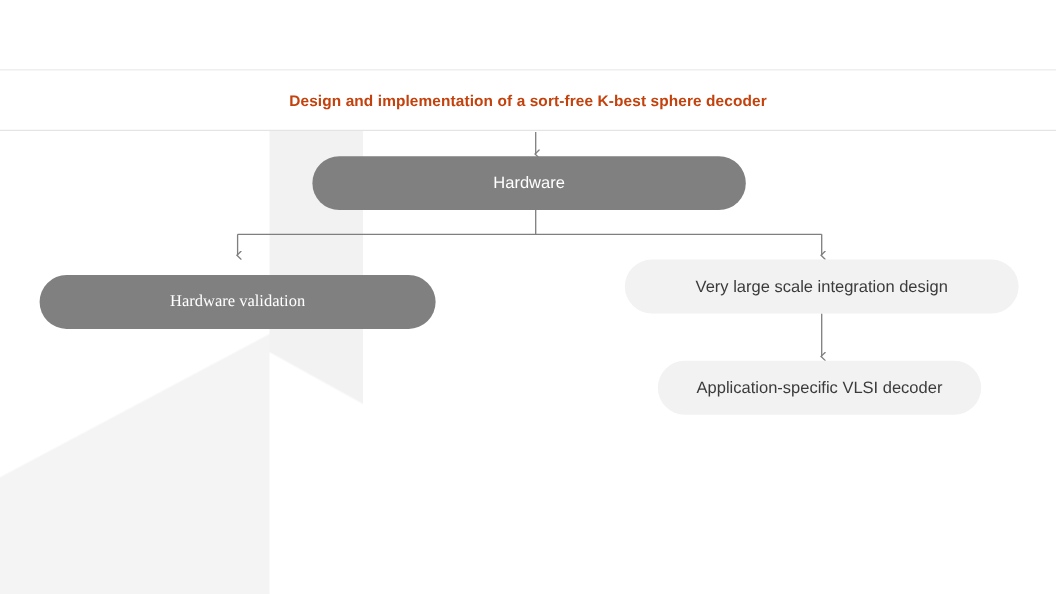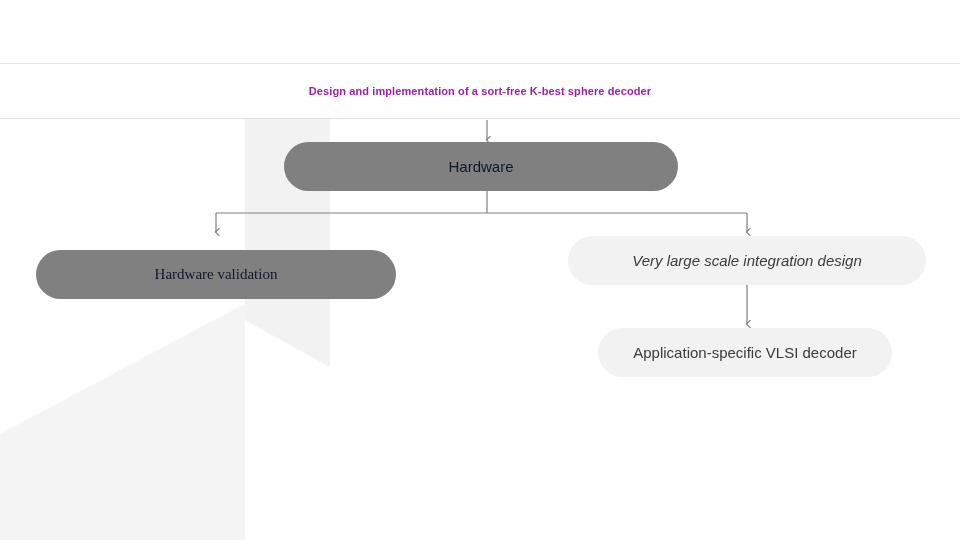--- a/index.html
+++ b/index.html
@@ -48,23 +48,23 @@
     height: 56px;
     background: #ffffff;
     border-top: 1px solid #e8e8e8;
     border-bottom: 1px solid #e2e2e2;
     box-sizing: border-box;
     display: flex;
     align-items: center;
     justify-content: center;
   }
   .title-text {
-    font-size: 11px;
+    font-size: 14px;
     font-weight: bold;
-    color: #a21caf;
+    color: #c2410c;
     letter-spacing: 0.1px;
     white-space: nowrap;
   }
 
   
   .connectors {
     position: absolute;
     left: 0;
     top: 0;
     width: 960px;
@@ -78,30 +78,30 @@
     box-sizing: border-box;
     border-radius: 999px;
     display: flex;
     align-items: center;
     justify-content: center;
     font-size: 15px;
     white-space: nowrap;
   }
   .node.filled {
     background: #808080;
-    color: #0f172a;
+    color: #ffffff;
   }
   .node.light {
     background: #f2f2f2;
     color: #3b3b3b;
   }
 
   #node-hardware      { left: 284px; top: 142px; width: 394px; height: 49px; }
   #node-hw-validation { left: 36px;  top: 250px; width: 360px; height: 49px; font-family: Liberation Serif, serif; }
-  #node-vlsi          { left: 568px; top: 236px; width: 358px; height: 49px; font-style: italic; }
+  #node-vlsi          { left: 568px; top: 236px; width: 358px; height: 49px; }
   #node-asic          { left: 598px; top: 328px; width: 294px; height: 49px; }
 </style>
 </head>
 <body>
 
 <div id="slide">
 
   <div class="bg-wedge"></div>
   <div class="bg-wedge2"></div>
 

